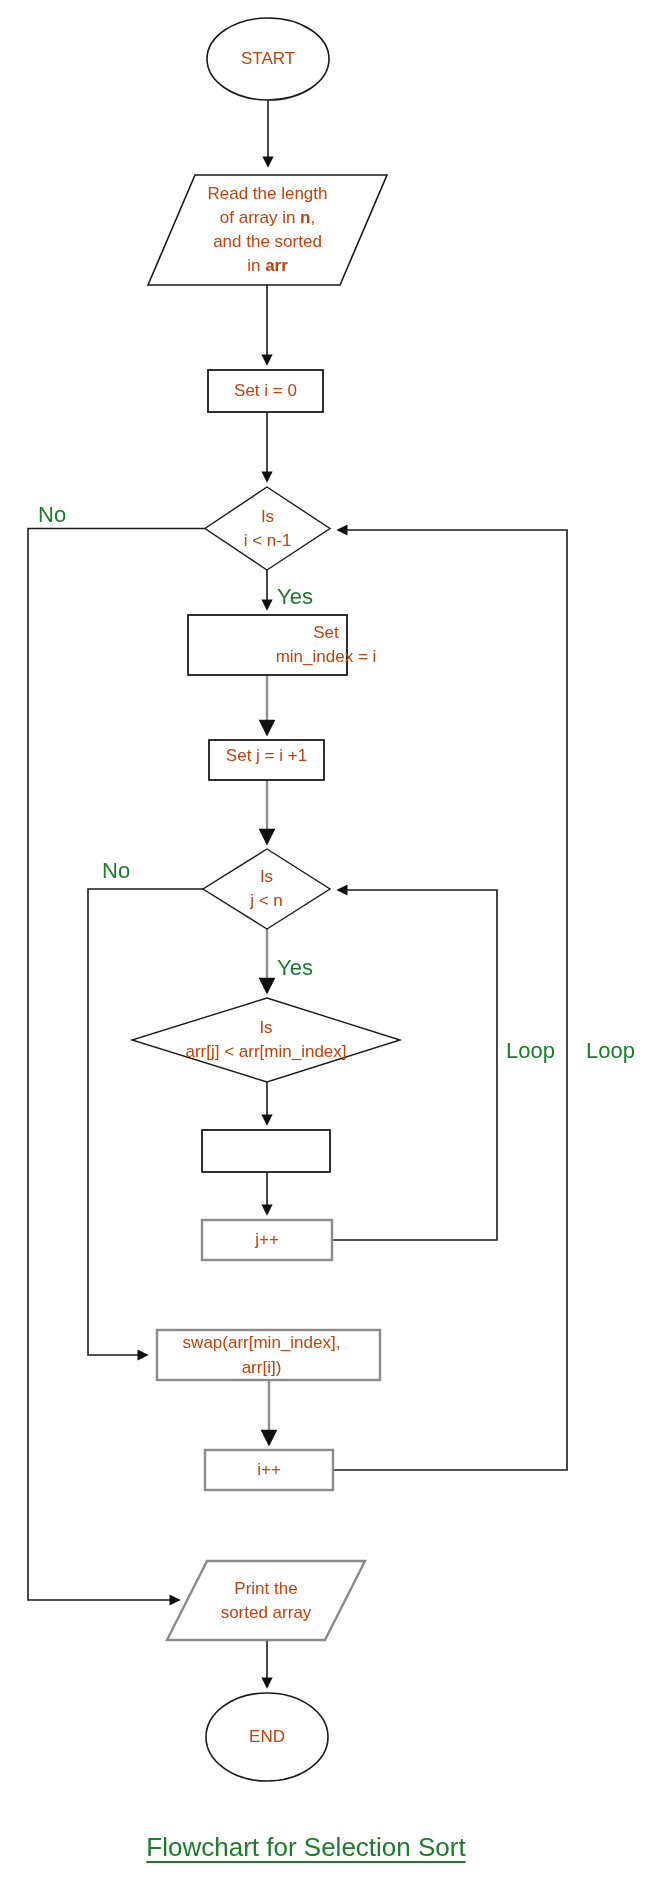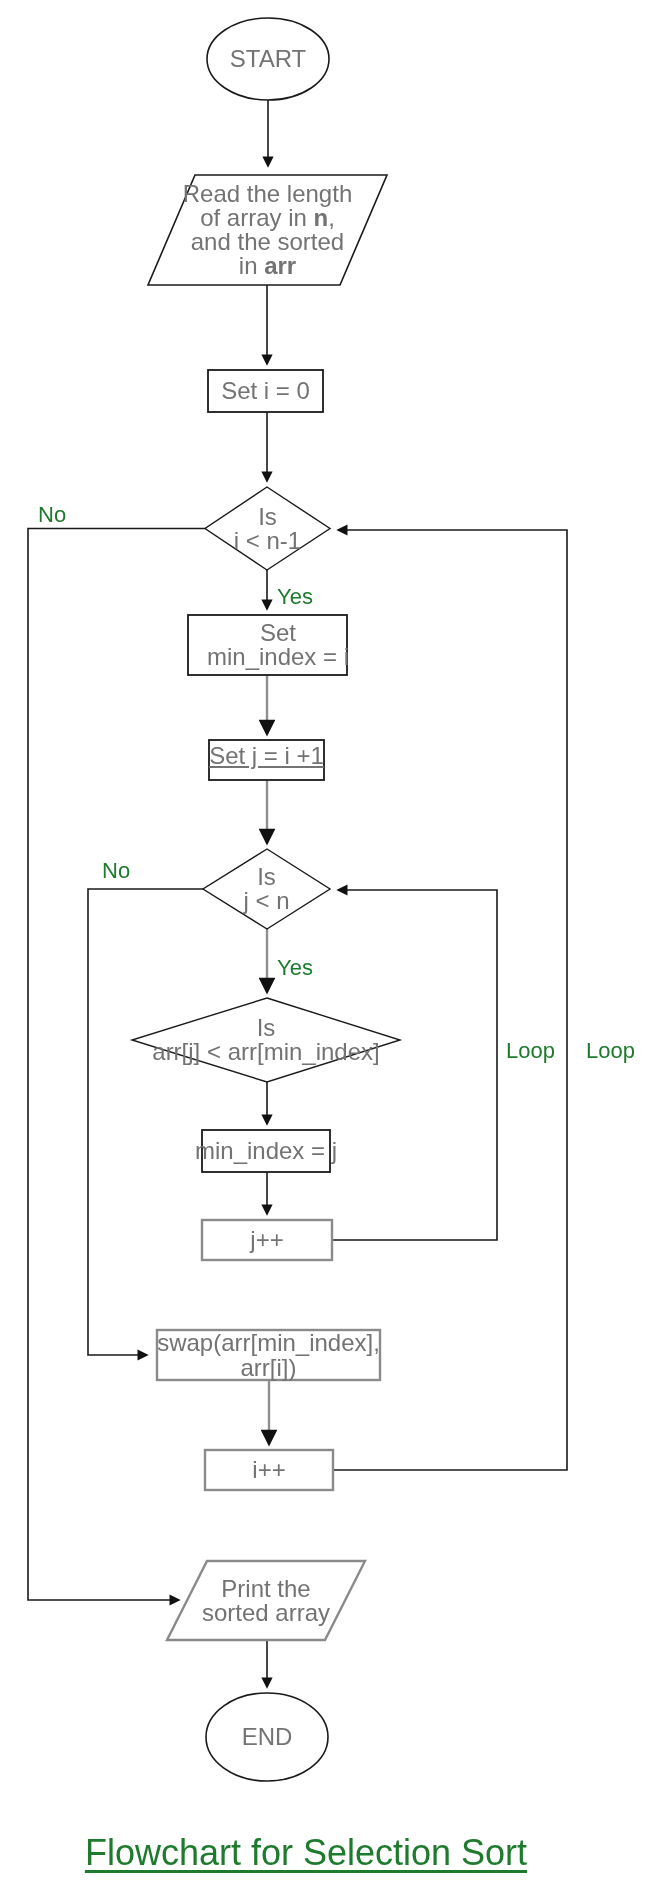--- a/index.html
+++ b/index.html
@@ -18,32 +18,32 @@
     line-height:22px;
     white-space:nowrap;
   }
   .node-lbl{
     position:absolute;
     display:flex;
     flex-direction:column;
     align-items:center;
     justify-content:center;
     text-align:right;
-    color:#737373;
-    font-size:24px;
+    color:#c2410c;
+    font-size:17px;
     line-height:24px;
   }
   .node-lbl .line{white-space:nowrap;}
   .node-lbl b{font-weight:bold;}
   #title{
     position:absolute;
     left:306px; top:1832px;
     transform:translateX(-50%);
     color:#1e7b2e;
-    font-size:36px;
+    font-size:26px;
     text-decoration:underline;
     text-underline-offset:5px;
     white-space:nowrap;
   }
 </style>
 </head>
 <body>
 
 <div id="canvas">
 
@@ -103,48 +103,45 @@
 
   <div class="node-lbl" style="left:208px;top:370px;width:115px;height:42px;">
     <div class="line">Set i = 0</div>
   </div>
 
   <div class="node-lbl" style="left:205px;top:487px;width:125px;height:83px;">
     <div class="line">Is</div>
     <div class="line">i &lt; n-1</div>
   </div>
 
-  <div class="node-lbl" style="left:188px;top:615px;width:180px;height:60px;">
+  <div class="node-lbl" style="left:188px;top:615px;width:180px;height:60px;padding-left:48px;">
     <div class="line">Set</div>
     <div class="line">min_index = i</div>
   </div>
 
-  <div class="node-lbl" style="left:209px;top:740px;width:115px;height:32px;text-decoration:underline;">
+  <div class="node-lbl" style="left:209px;top:740px;width:115px;height:32px;">
     <div class="line">Set j = i +1</div>
   </div>
 
   <div class="node-lbl" style="left:203px;top:849px;width:127px;height:80px;">
     <div class="line">Is</div>
     <div class="line">j &lt; n</div>
   </div>
 
   <div class="node-lbl" style="left:132px;top:998px;width:268px;height:84px;">
     <div class="line">Is</div>
     <div class="line">arr[j] &lt; arr[min_index]</div>
   </div>
 
-  <div class="node-lbl" style="left:202px;top:1130px;width:128px;height:42px;">
-    <div class="line">min_index = j</div>
-  </div>
 
   <div class="node-lbl" style="left:202px;top:1220px;width:130px;height:40px;">
     <div class="line">j++</div>
   </div>
 
-  <div class="node-lbl" style="left:157px;top:1330px;width:223px;height:50px;line-height:25px;">
+  <div class="node-lbl" style="left:150px;top:1330px;width:223px;height:50px;line-height:25px;">
     <div class="line">swap(arr[min_index],</div>
     <div class="line">arr[i])</div>
   </div>
 
   <div class="node-lbl" style="left:205px;top:1450px;width:128px;height:40px;">
     <div class="line">i++</div>
   </div>
 
   <div class="node-lbl" style="left:167px;top:1561px;width:198px;height:79px;">
     <div class="line">Print the</div>

